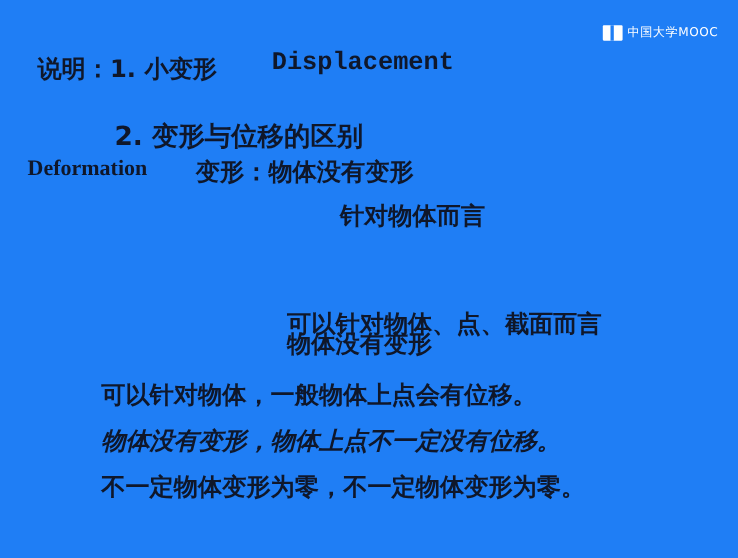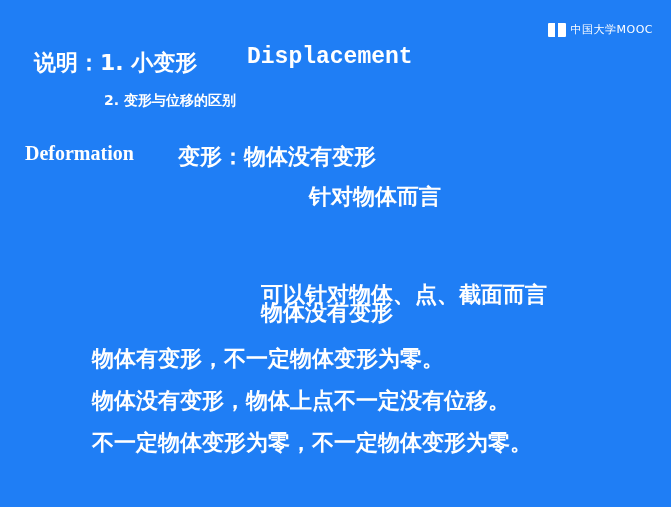--- a/index.html
+++ b/index.html
@@ -55,45 +55,45 @@
   .logo-text {
     color: #ffffff;
     font-size: 11px;
     letter-spacing: 0.5px;
     white-space: nowrap;
   }
 
   .line {
     position: absolute;
     white-space: nowrap;
-    color: #ffffff;
+    color: #0f172a;
     font-weight: bold;
   }
   .cn {
     font-family: "DejaVu Sans", "Liberation Sans", sans-serif;
   }
   .en {
     font-family: "Liberation Serif", "DejaVu Serif", serif;
     font-style: normal;
   }
 
   
   .l-shuoming   { left: 34px;  top: 48px;  font-size: 22px; }
   .l-displace   { left: 247px; top: 44px;  font-size: 23px; font-family: Liberation Mono, monospace; }
-  .l-item2      { left: 104px; top: 92px;  font-size: 14px; }
+  .l-item2      { left: 104px; top: 108px;  font-size: 24px; }
 
   .l-deformation{ left: 25px;  top: 142px; font-size: 20px; }
   .l-bianxing   { left: 178px; top: 142px; font-size: 22px; }
   .l-zhendui    { left: 261px; top: 182px; font-size: 22px; margin-left: 48px; }
   .l-weiyi      { left: 178px; top: 222px; font-size: 22px; }
   .l-keyi       { left: 261px; top: 280px; font-size: 22px; }
   .l-wutimeiyou { left: 261px; top: 298px; font-size: 22px; }
 
   .l-c1         { left: 92px;  top: 344px; font-size: 22px; }
-  .l-c2         { left: 92px;  top: 386px; font-size: 22px; }
+  .l-c2         { left: 92px;  top: 386px; font-size: 22px; font-style: italic; }
   .l-c3         { left: 92px;  top: 428px; font-size: 22px; }
 </style>
 </head>
 <body>
 
 <div id="slide">
 
   <div class="logo">
     <span class="logo-mark">
       <span class="bk"></span>
@@ -106,17 +106,17 @@
   <div class="line en l-displace">Displacement</div>
   <div class="line cn l-item2">2. 变形与位移的区别</div>
 
   <div class="line en l-deformation">Deformation</div>
   <div class="line cn l-bianxing">变形：物体没有变形</div>
   <div class="line cn l-zhendui">针对物体而言</div>
 
   <div class="line cn l-keyi">可以针对物体、点、截面而言</div>
   <div class="line cn l-wutimeiyou">物体没有变形</div>
 
-  <div class="line cn l-c1">物体有变形，不一定物体变形为零。</div>
+  <div class="line cn l-c1">可以针对物体，一般物体上点会有位移。</div>
   <div class="line cn l-c2">物体没有变形，物体上点不一定没有位移。</div>
   <div class="line cn l-c3">不一定物体变形为零，不一定物体变形为零。</div>
 
 </div>
 
 </body></html>

